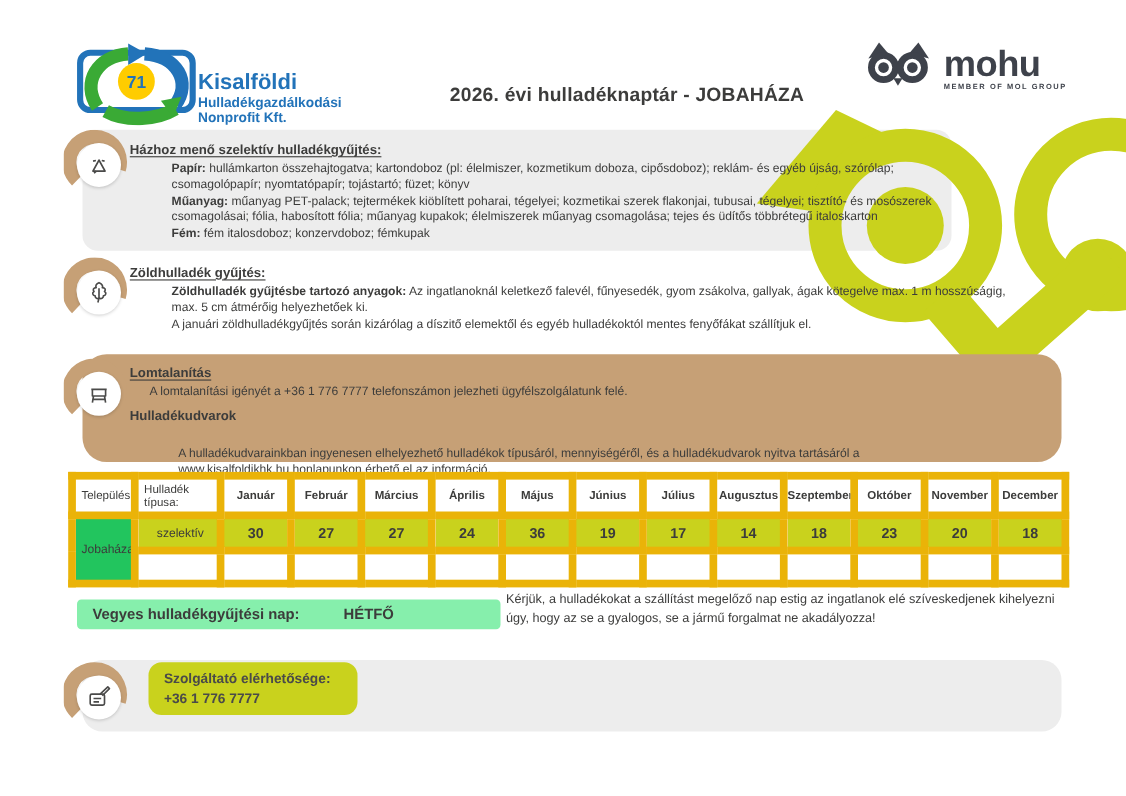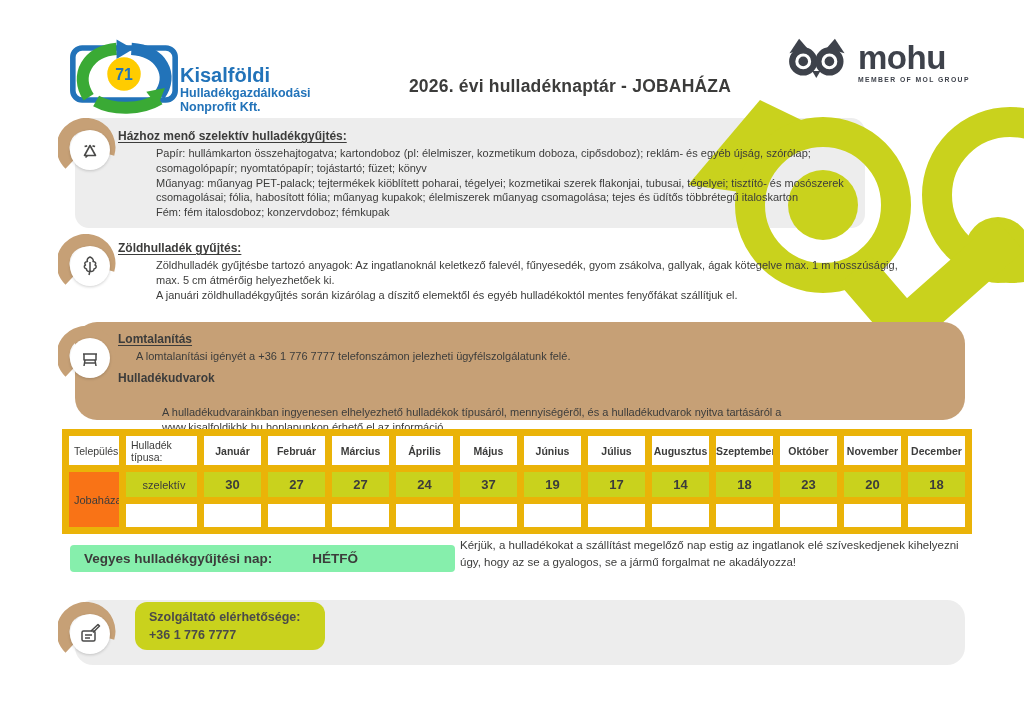--- a/index.html
+++ b/index.html
@@ -25,41 +25,41 @@
   
   .box-gray1 { position:absolute; left:75px; top:118px; width:790px; height:110px; background:#ededed; border-radius:14px; z-index:0; }
   .box-tan   { position:absolute; left:75px; top:322px; width:890px; height:98px;  background:#c6a076; border-radius:22px; z-index:2; }
   .box-gray2 { position:absolute; left:75px; top:600px; width:890px; height:65px;  background:#ededed; border-radius:18px; z-index:0; }
 
   .sec { position:absolute; z-index:2; font-size:11px; line-height:1.34; }
   .sec h3 { font-size:12px; font-weight:bold; text-decoration:underline; text-underline-offset:2px; margin-bottom:2px; }
   .sec h4 { font-size:12px; font-weight:bold; margin-bottom:19px; }
   .sec .indent { margin-left:38px; }
   .sec .indent2 { margin-left:18px; }
-  .sec b { font-weight:normal; }
+  .sec b { font-weight:bold; }
 
   #sec-selective { left:118px; top:128px; width:742px; }
   #sec-green     { left:118px; top:240px; width:800px; }
   #sec-bulky     { left:118px; top:331px; width:800px; }
 
   
   .badge { position:absolute; width:60px; height:60px; z-index:3; }
   .badge svg.arc { position:absolute; left:0; top:0; }
   .badge .circle { position:absolute; left:12px; top:12px; width:40px; height:40px; background:#fff;
                    border-radius:50%; box-shadow:0 1px 3px rgba(0,0,0,.18); display:flex; align-items:center; justify-content:center; }
 
   
   .cal-wrap { position:absolute; left:62px; top:429px; z-index:2; }
   table.cal { border-collapse:collapse; table-layout:fixed; width:903px; background:#fff; }
   .cal th, .cal td { border:7px solid #eab308; overflow:hidden; white-space:nowrap; }
   .cal th { height:36px; font-size:10.5px; background:#fff; }
   .cal th.month-th { font-weight:bold; text-align:center; }
   .cal th.small-th { font-weight:normal; text-align:left; padding-left:5px; }
   .cal td { height:32px; font-size:11px; }
-  .cal td.settlement { text-align:left; padding-left:5px; font-size:11px; background:#f97316; }
+  .cal td.settlement { text-align:left; padding-left:5px; font-size:11px; background:#22c55e; }
   .cal td.type-td { text-align:center; padding-left:5px; }
   .cal td.date-td { text-align:center; font-size:13px; font-weight:bold; }
   .cal tr[data-row="1"] td { height:30px; }
   .cal .hl { background:#c9d21d; }
 
   
   .mixed-bar { position:absolute; left:70px; top:545px; width:385px; height:27px; background:#86efac;
                border-radius:4px; display:flex; align-items:center; padding-left:14px; z-index:2;
                font-size:13.5px; font-weight:bold; color:#3c3c3b; }
   .mixed-bar .day { margin-left:40px; }
@@ -226,21 +226,21 @@
           </tr>
       </thead>
       <tbody>
         <tr data-row="0">
           <td class="settlement" rowspan="2">Jobaháza</td>
         <td class="type-td hl">szelektív</td>
             <td class="date-td hl">30</td>
             <td class="date-td hl">27</td>
             <td class="date-td hl">27</td>
             <td class="date-td hl">24</td>
-            <td class="date-td hl">37</td>
+            <td class="date-td hl">36</td>
             <td class="date-td hl">19</td>
             <td class="date-td hl">17</td>
             <td class="date-td hl">14</td>
             <td class="date-td hl">18</td>
             <td class="date-td hl">23</td>
             <td class="date-td hl">20</td>
             <td class="date-td hl">18</td>
           </tr>
         <tr data-row="1">
             <td class="type-td"></td>

